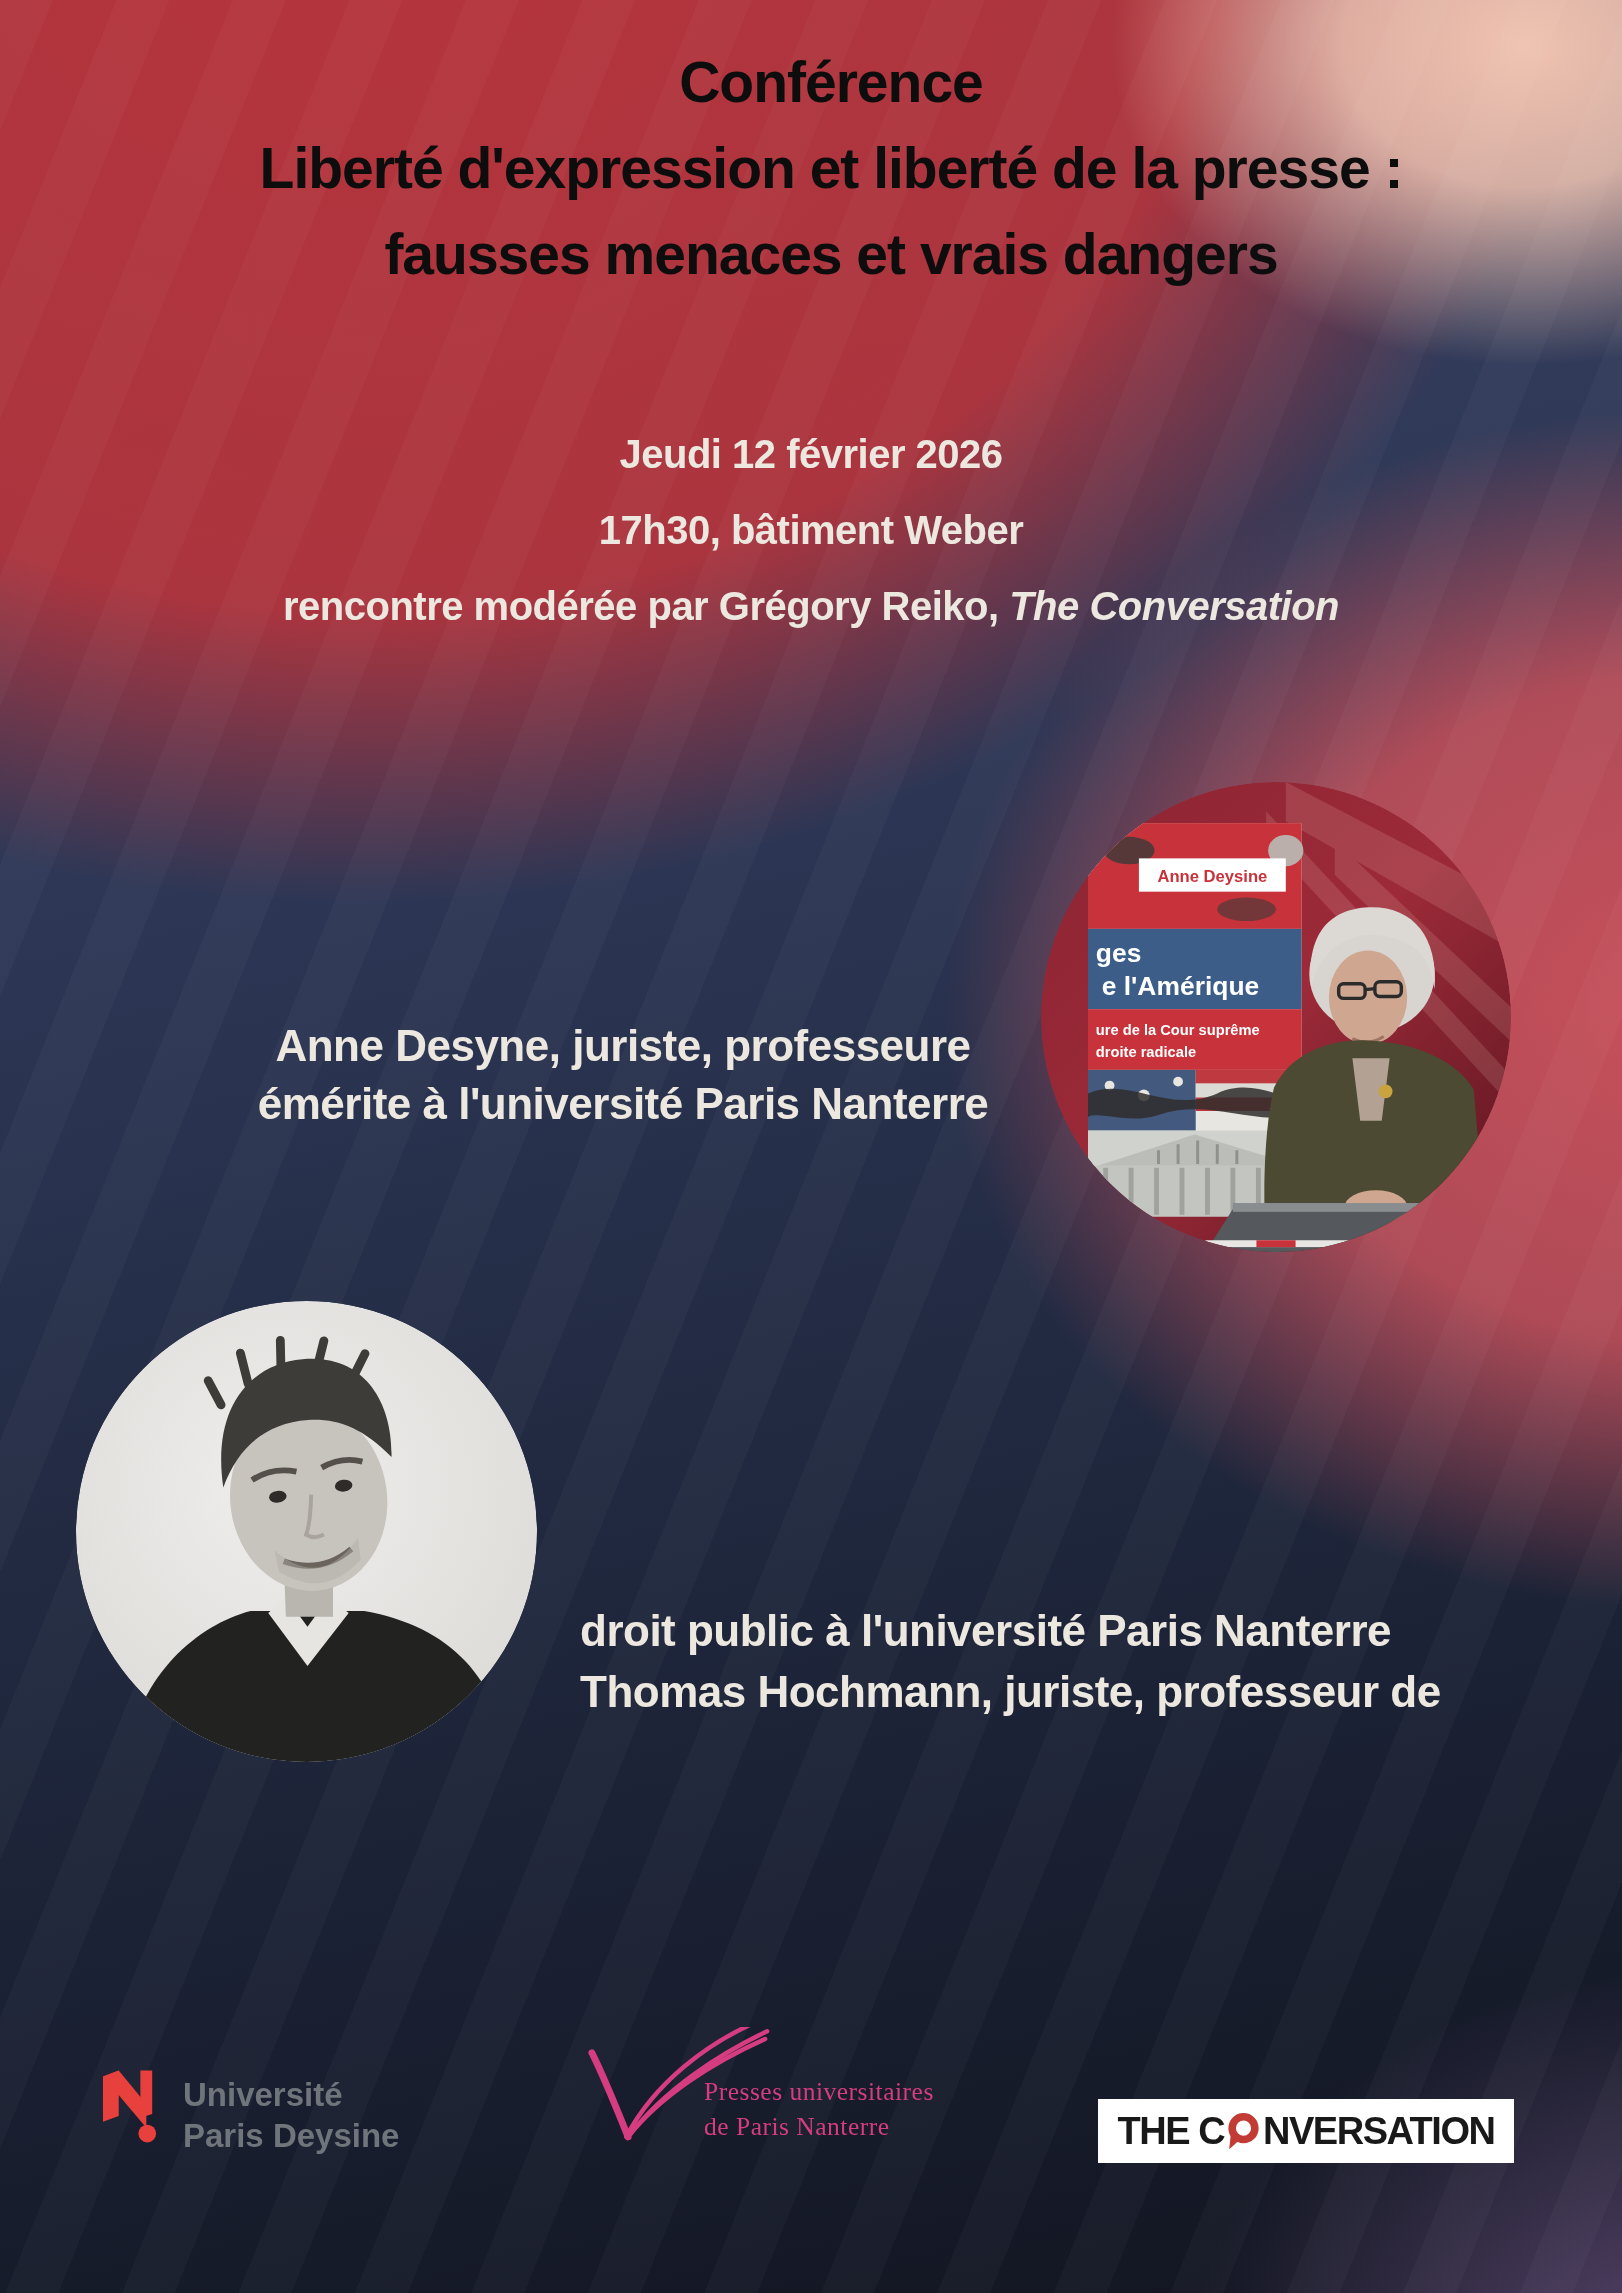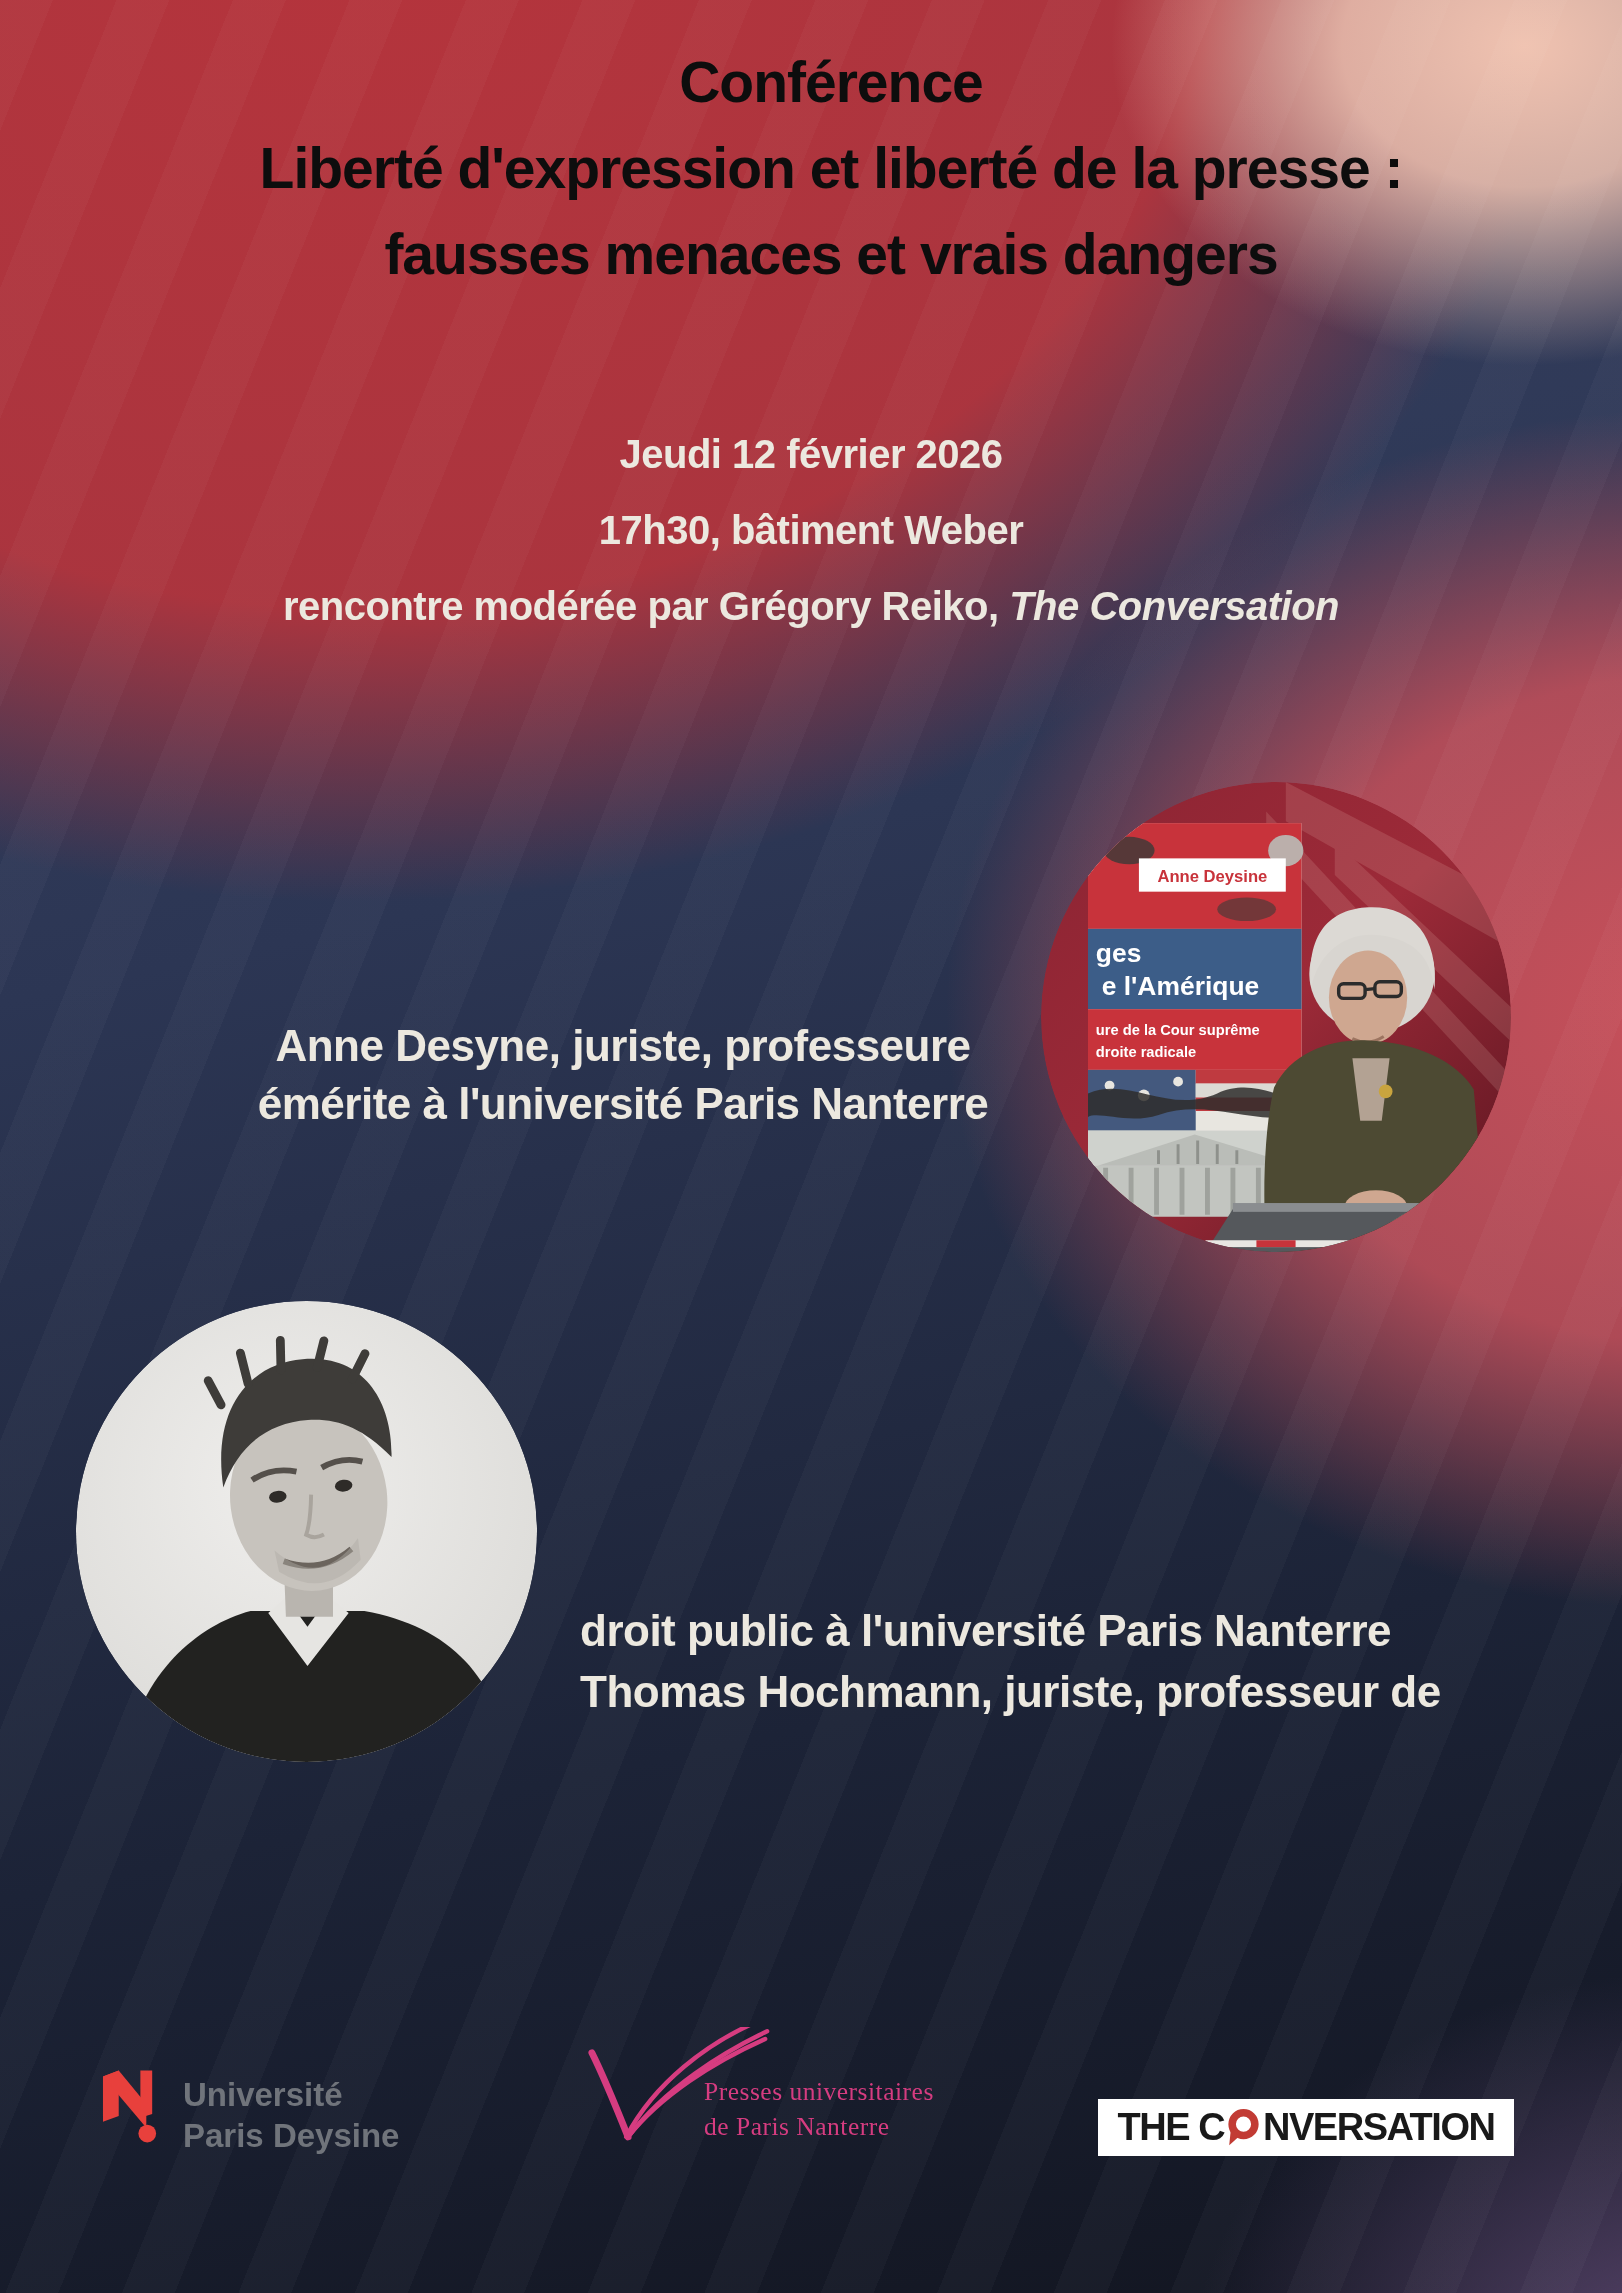--- a/index.html
+++ b/index.html
@@ -49,21 +49,21 @@
   .logo-upn .mark{flex:0 0 auto;}
   .logo-upn .words{
     margin-top:3.9px;font-size:33px;font-weight:700;line-height:41px;color:#70747b;letter-spacing:0;
   }
   .logo-pupn-swoosh{position:absolute;left:586px;top:2027px;}
   .logo-pupn-words{
     position:absolute;left:704px;top:2074px;
     font-size:25.5px;line-height:35px;color:#d63c80;font-weight:400;letter-spacing:0.5px;font-family:Liberation Serif, serif;
   }
   .logo-conversation{
-    position:absolute;left:1098px;top:2099px;width:416px;height:57px;
+    position:absolute;left:1098px;top:2099px;width:416px;height:64px;
     background:#ffffff;display:flex;align-items:center;justify-content:center;
     color:#191919;font-weight:700;font-size:38px;letter-spacing:-1.5px;
   }
   .logo-conversation .bubble{display:inline-block;margin:0 1px;}
 </style>
 </head>
 <body>
 
 <div class="poster">
 

